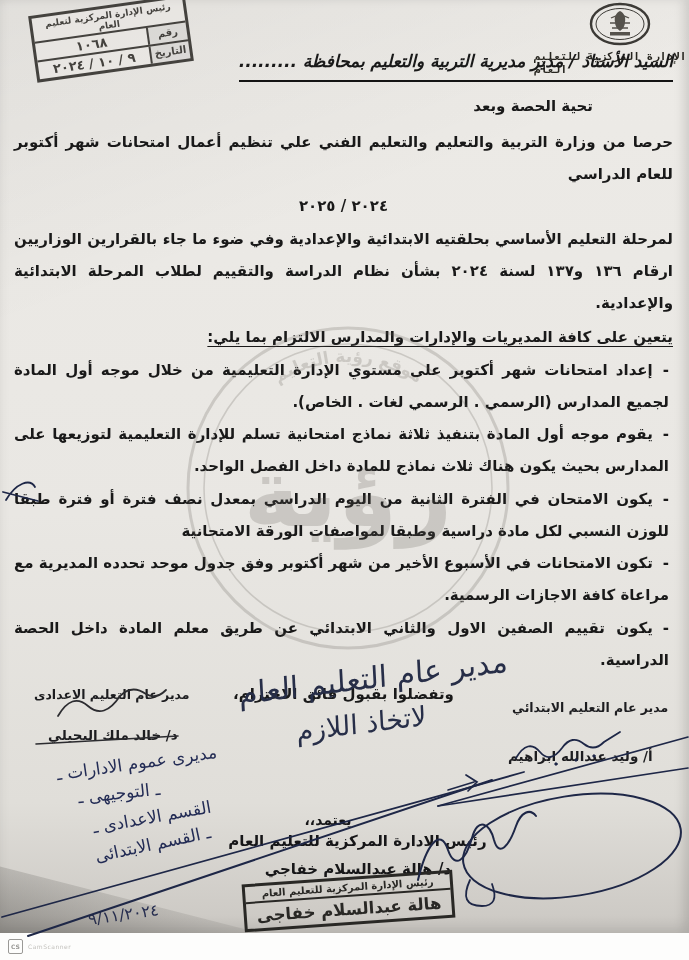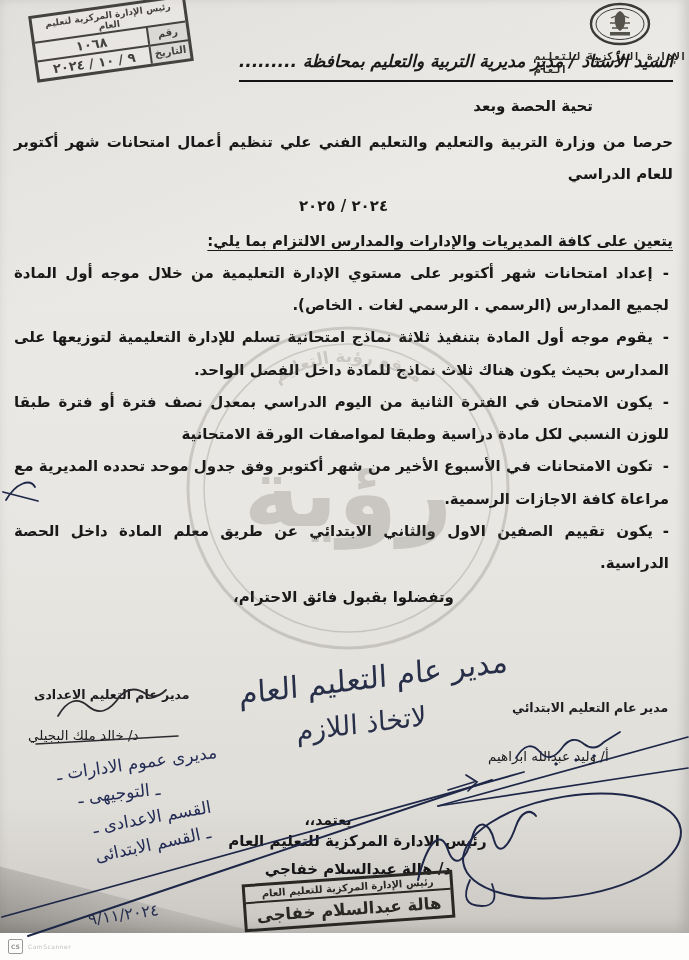--- a/index.html
+++ b/index.html
@@ -44,21 +44,21 @@
   .oblig{text-decoration:underline;text-underline-offset:4px;margin-top:2px;}
   .bullet{padding-right:4px;}
   .bullet .mk{padding-left:10px;}
   .closing{text-align:center;margin-top:2px;font-weight:800;}
   
   .watermark{position:absolute;left:178px;top:318px;opacity:.22;pointer-events:none;}
   .watermark text{fill:#5f5b54;font-family:"DejaVu Sans",sans-serif;}
   
   .hand{position:absolute;color:#232c55;font-weight:500;white-space:nowrap;}
   .sig-label{position:absolute;font-size:12.5px;font-weight:800;color:#1d1d20;white-space:nowrap;}
-  .sig-name{position:absolute;font-size:13.5px;font-weight:400;color:#1d1d20;white-space:nowrap;}
+  .sig-name{position:absolute;font-size:13.5px;font-weight:700;color:#1d1d20;white-space:nowrap;margin-left:20px;}
   .approve{position:absolute;top:812px;left:258px;width:140px;text-align:center;font-size:14px;font-weight:800;color:#161618;}
   .head-title{position:absolute;top:832px;left:225px;width:265px;text-align:center;font-size:15px;font-weight:800;color:#161618;}
   .head-name{position:absolute;top:860px;left:238px;width:240px;text-align:center;font-size:15px;font-weight:800;color:#161618;z-index:1;}
   
   .final-stamp{
     position:absolute;top:877px;left:243px;width:205px;z-index:2;
     border:3px solid #292825;color:#292825;transform:rotate(-4deg);
     text-align:center;
   }
   .final-stamp .l1{font-size:10px;font-weight:800;padding:2px 1px;border-bottom:2px solid #292825;}
@@ -94,20 +94,21 @@
     <path d="M23 16 q 9 -5 18 0 M22 21 h20 M24 26 h16" stroke="#55524c" stroke-width="1.4" fill="none"></path>
     <rect x="22" y="30" width="20" height="3.5" fill="#55524c"></rect>
   </svg>
   <div class="org-name">الإدارة المركزية للتعليم العام</div>
 
   <div class="letter-body">
     <div class="to-line">السيد الأستاذ / مدير مديرية التربية والتعليم بمحافظة .........</div>
     <div class="greeting">تحية الحصة وبعد</div>
     <div>حرصا من وزارة التربية والتعليم والتعليم الفني علي تنظيم أعمال امتحانات شهر أكتوبر للعام الدراسي</div>
     <div class="year-line">٢٠٢٤ / ٢٠٢٥</div>
+    <div>لمرحلة التعليم الأساسي بحلقتيه الابتدائية والإعدادية وفي ضوء ما جاء بالقرارين الوزاريين ارقام ١٣٦ و١٣٧ لسنة ٢٠٢٤ بشأن نظام الدراسة والتقييم لطلاب المرحلة الابتدائية والإعدادية.</div>
     <div class="oblig">يتعين على كافة المديريات والإدارات والمدارس الالتزام بما يلي:</div>
     <div class="bullet"><span class="mk">-</span><span>إعداد امتحانات شهر أكتوبر على مستوي الإدارة التعليمية من خلال موجه أول المادة لجميع المدارس (الرسمي . الرسمي لغات . الخاص).</span></div>
     <div class="bullet"><span class="mk">-</span><span>يقوم موجه أول المادة بتنفيذ ثلاثة نماذج امتحانية تسلم للإدارة التعليمية لتوزيعها على المدارس بحيث يكون هناك ثلاث نماذج للمادة داخل الفصل الواحد.</span></div>
     <div class="bullet"><span class="mk">-</span><span>يكون الامتحان في الفترة الثانية من اليوم الدراسي بمعدل نصف فترة أو فترة طبقا للوزن النسبي لكل مادة دراسية وطبقا لمواصفات الورقة الامتحانية</span></div>
     <div class="bullet"><span class="mk">-</span><span>تكون الامتحانات في الأسبوع الأخير من شهر أكتوبر وفق جدول موحد تحدده المديرية مع مراعاة كافة الاجازات الرسمية.</span></div>
     <div class="bullet"><span class="mk">-</span><span>يكون تقييم الصفين الاول والثاني الابتدائي عن طريق معلم المادة داخل الحصة الدراسية.</span></div>
     <div class="closing">وتفضلوا بقبول فائق الاحترام،</div>
   </div>
 
   <svg class="watermark" width="340" height="340" viewBox="0 0 340 340">

